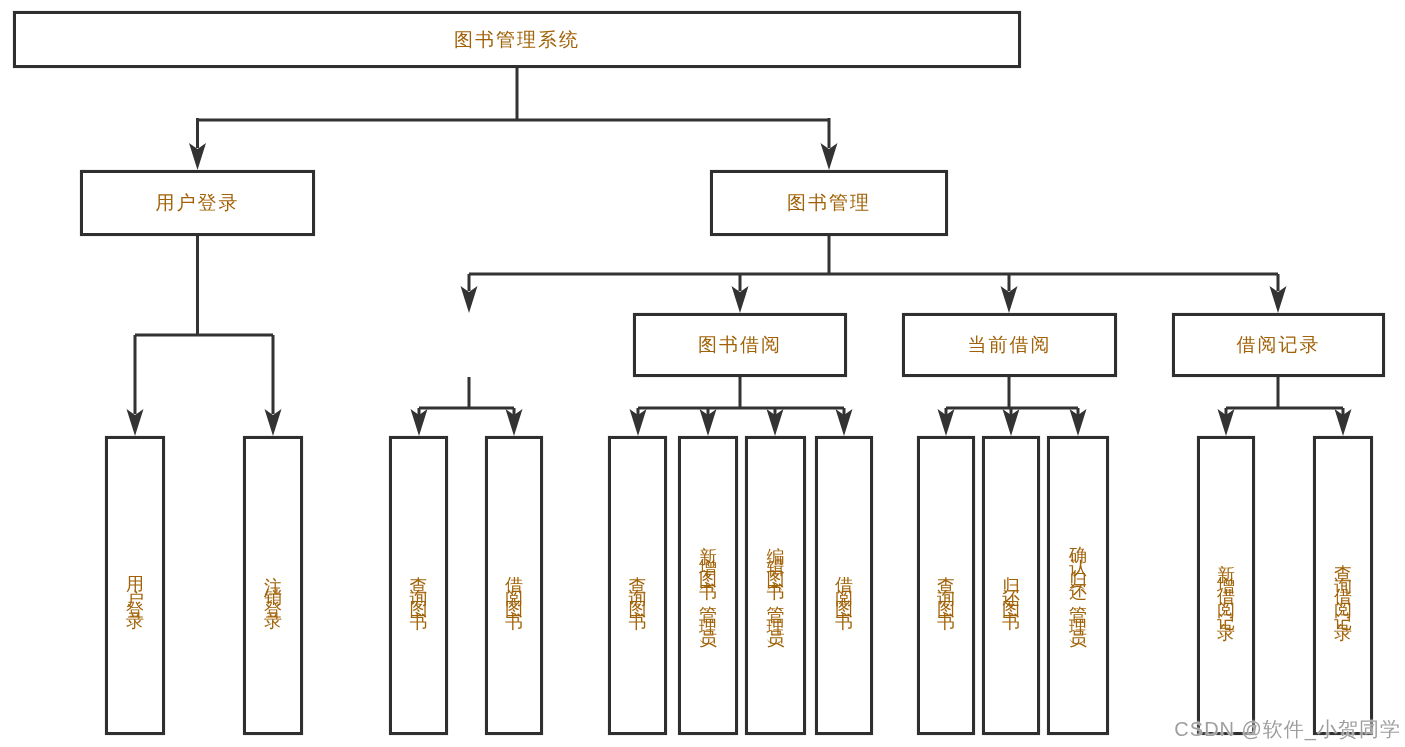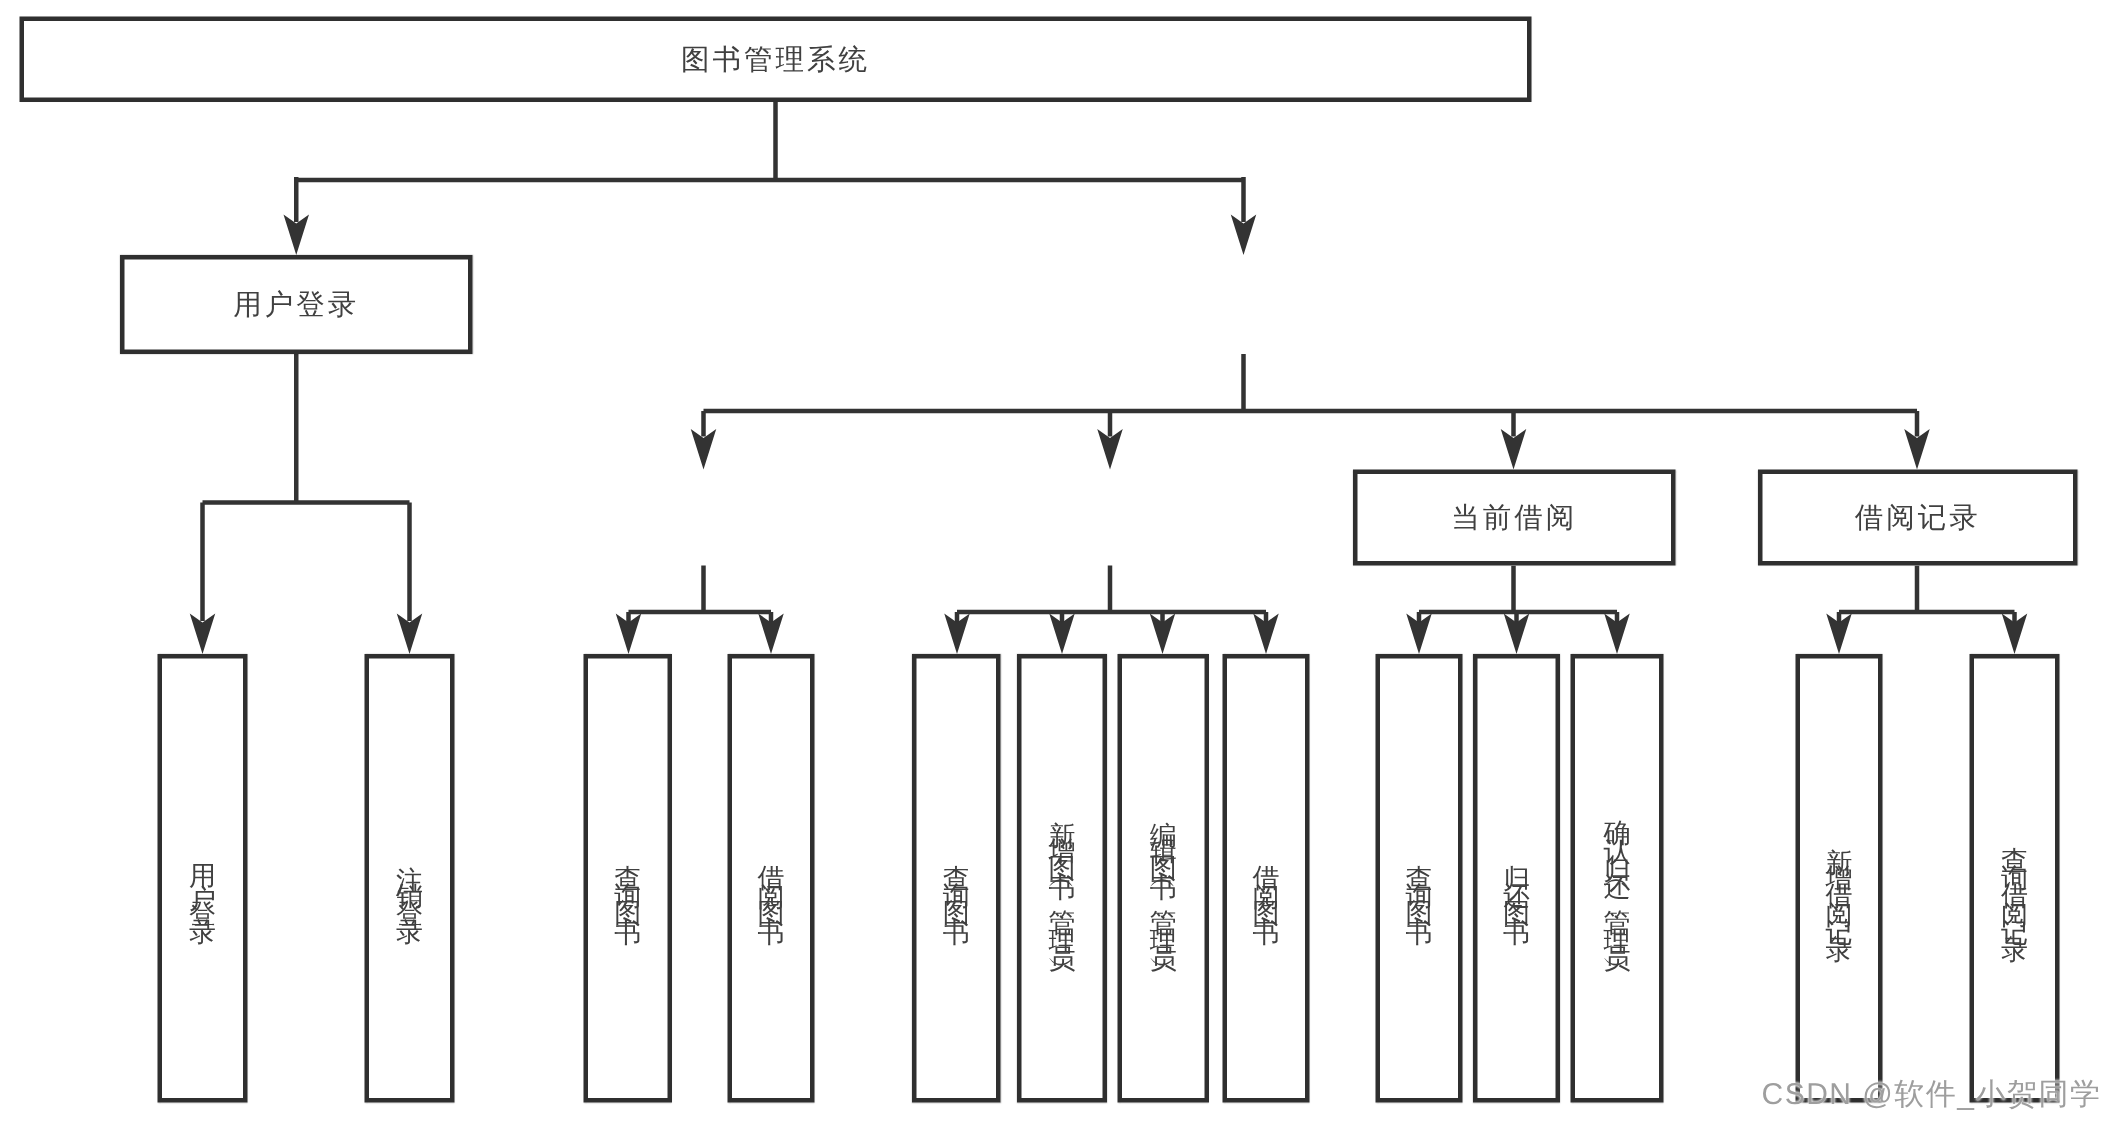--- a/index.html
+++ b/index.html
@@ -18,21 +18,21 @@
     z-index: 1;
   }
   .node {
     position: absolute;
     box-sizing: border-box;
     background: #ffffff;
     border: 3px solid #2f2f2f;
     display: flex;
     align-items: center;
     justify-content: center;
-    color: #404040;
+    color: #a16207;
     font-size: 19px;
     letter-spacing: 2px;
     z-index: 2;
     text-align: center;
     box-shadow: 0 0 1px rgba(0,0,0,0.35);
   }
   .node.v {
     writing-mode: vertical-rl;
     text-orientation: mixed;
     font-size: 18px;
@@ -93,21 +93,23 @@
       <polygon points="1011,436 1002.5,409 1011,415 1019.5,409"></polygon>
       <polygon points="1078,436 1069.5,409 1078,415 1086.5,409"></polygon>
       <polygon points="1226,436 1217.5,409 1226,415 1234.5,409"></polygon>
       <polygon points="1343,436 1334.5,409 1343,415 1351.5,409"></polygon>
     </g>
   </svg>
 
   <div class="node" style="left:13px;top:11px;width:1008px;height:57px">图书管理系统</div>
 
   <div class="node" style="left:80px;top:170px;width:235px;height:66px">用户登录</div>
+  <div class="node" style="left:710px;top:170px;width:238px;height:66px">图书管理</div>
 
+  <div class="node" style="left:633px;top:313px;width:214px;height:64px">图书借阅</div>
   <div class="node" style="left:902px;top:313px;width:215px;height:64px">当前借阅</div>
   <div class="node" style="left:1172px;top:313px;width:213px;height:64px">借阅记录</div>
 
   <div class="node v" style="left:105px;top:436px;width:60px;height:299px">用户登录</div>
   <div class="node v" style="left:243px;top:436px;width:60px;height:299px">注销登录</div>
 
   <div class="node v" style="left:389px;top:436px;width:59px;height:299px">查询图书</div>
   <div class="node v" style="left:485px;top:436px;width:58px;height:299px">借阅图书</div>
 
   <div class="node v" style="left:608px;top:436px;width:59px;height:299px">查询图书</div>

